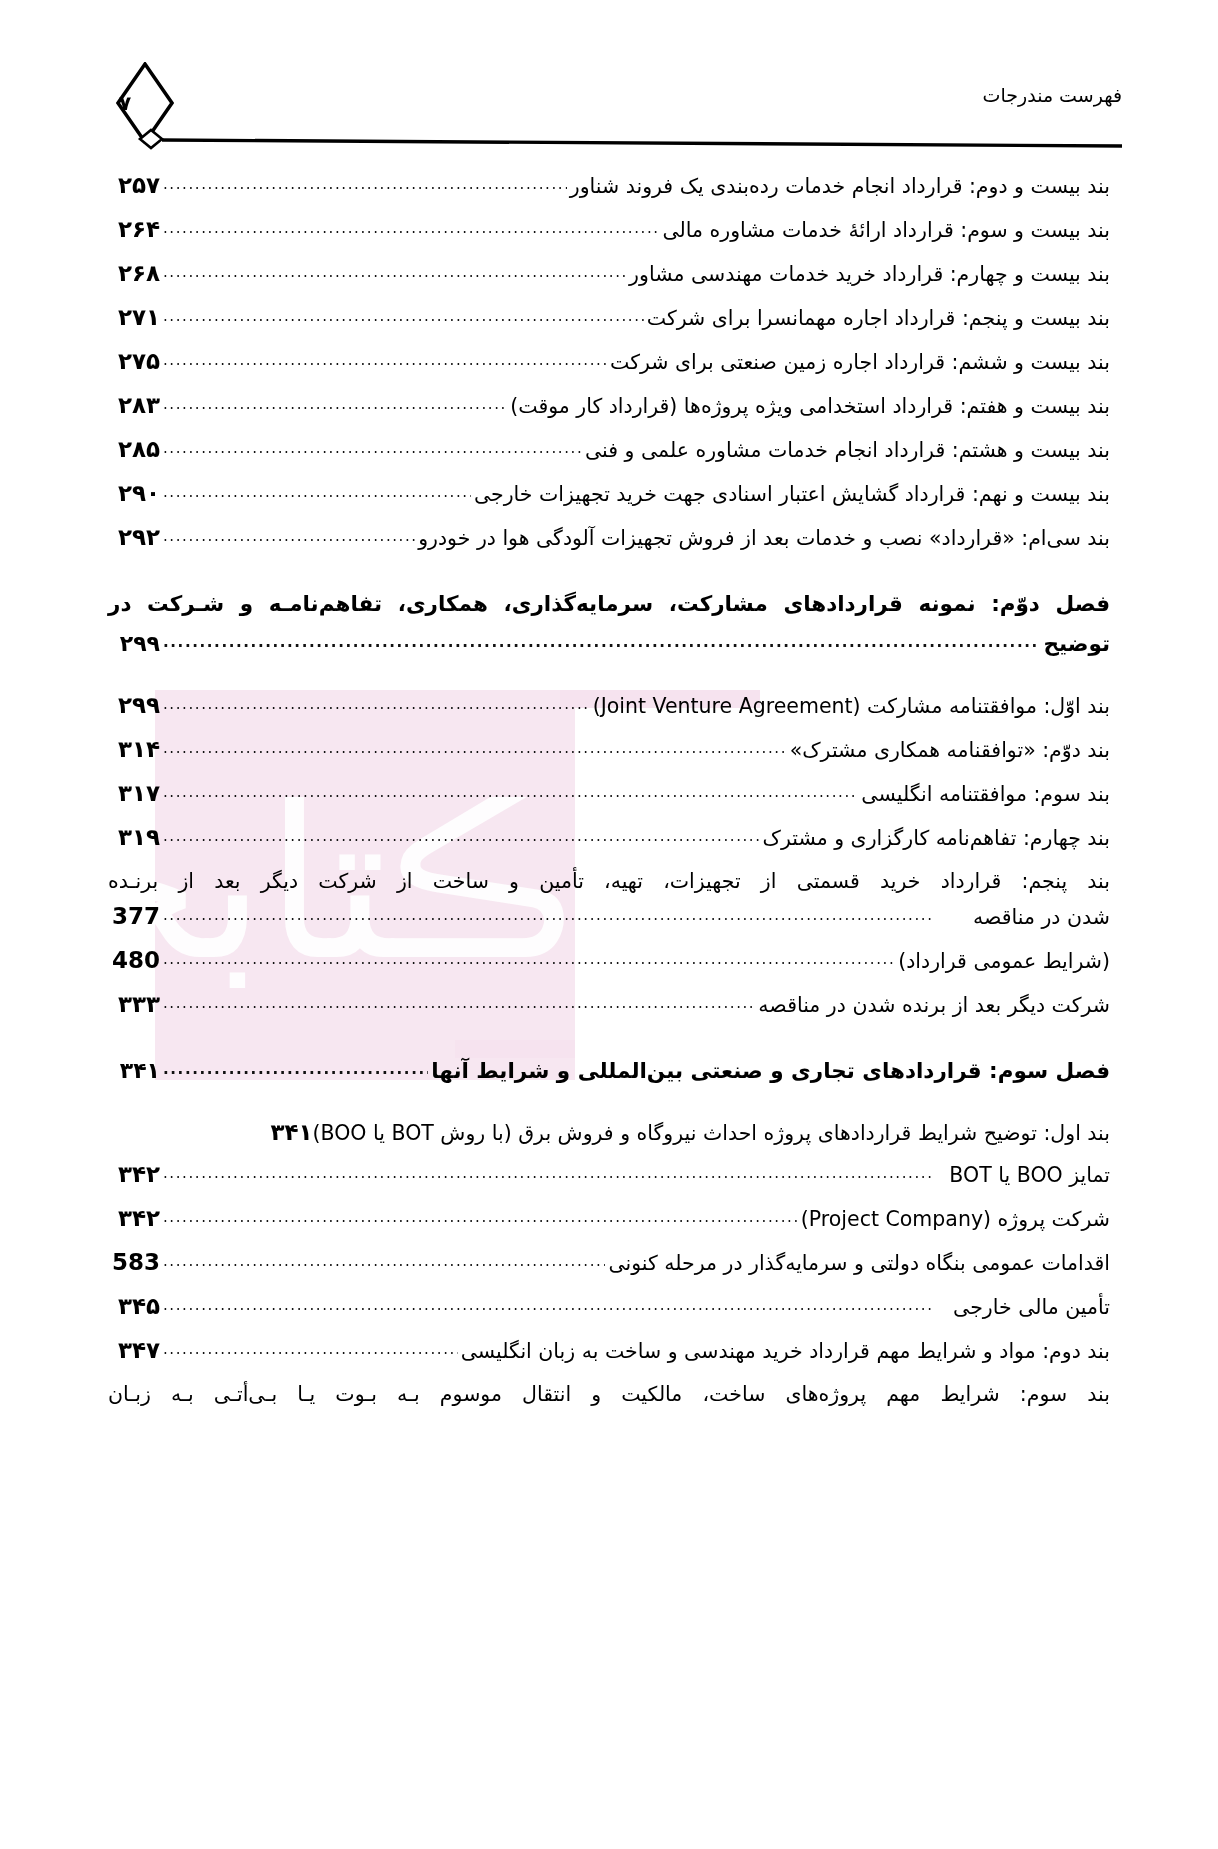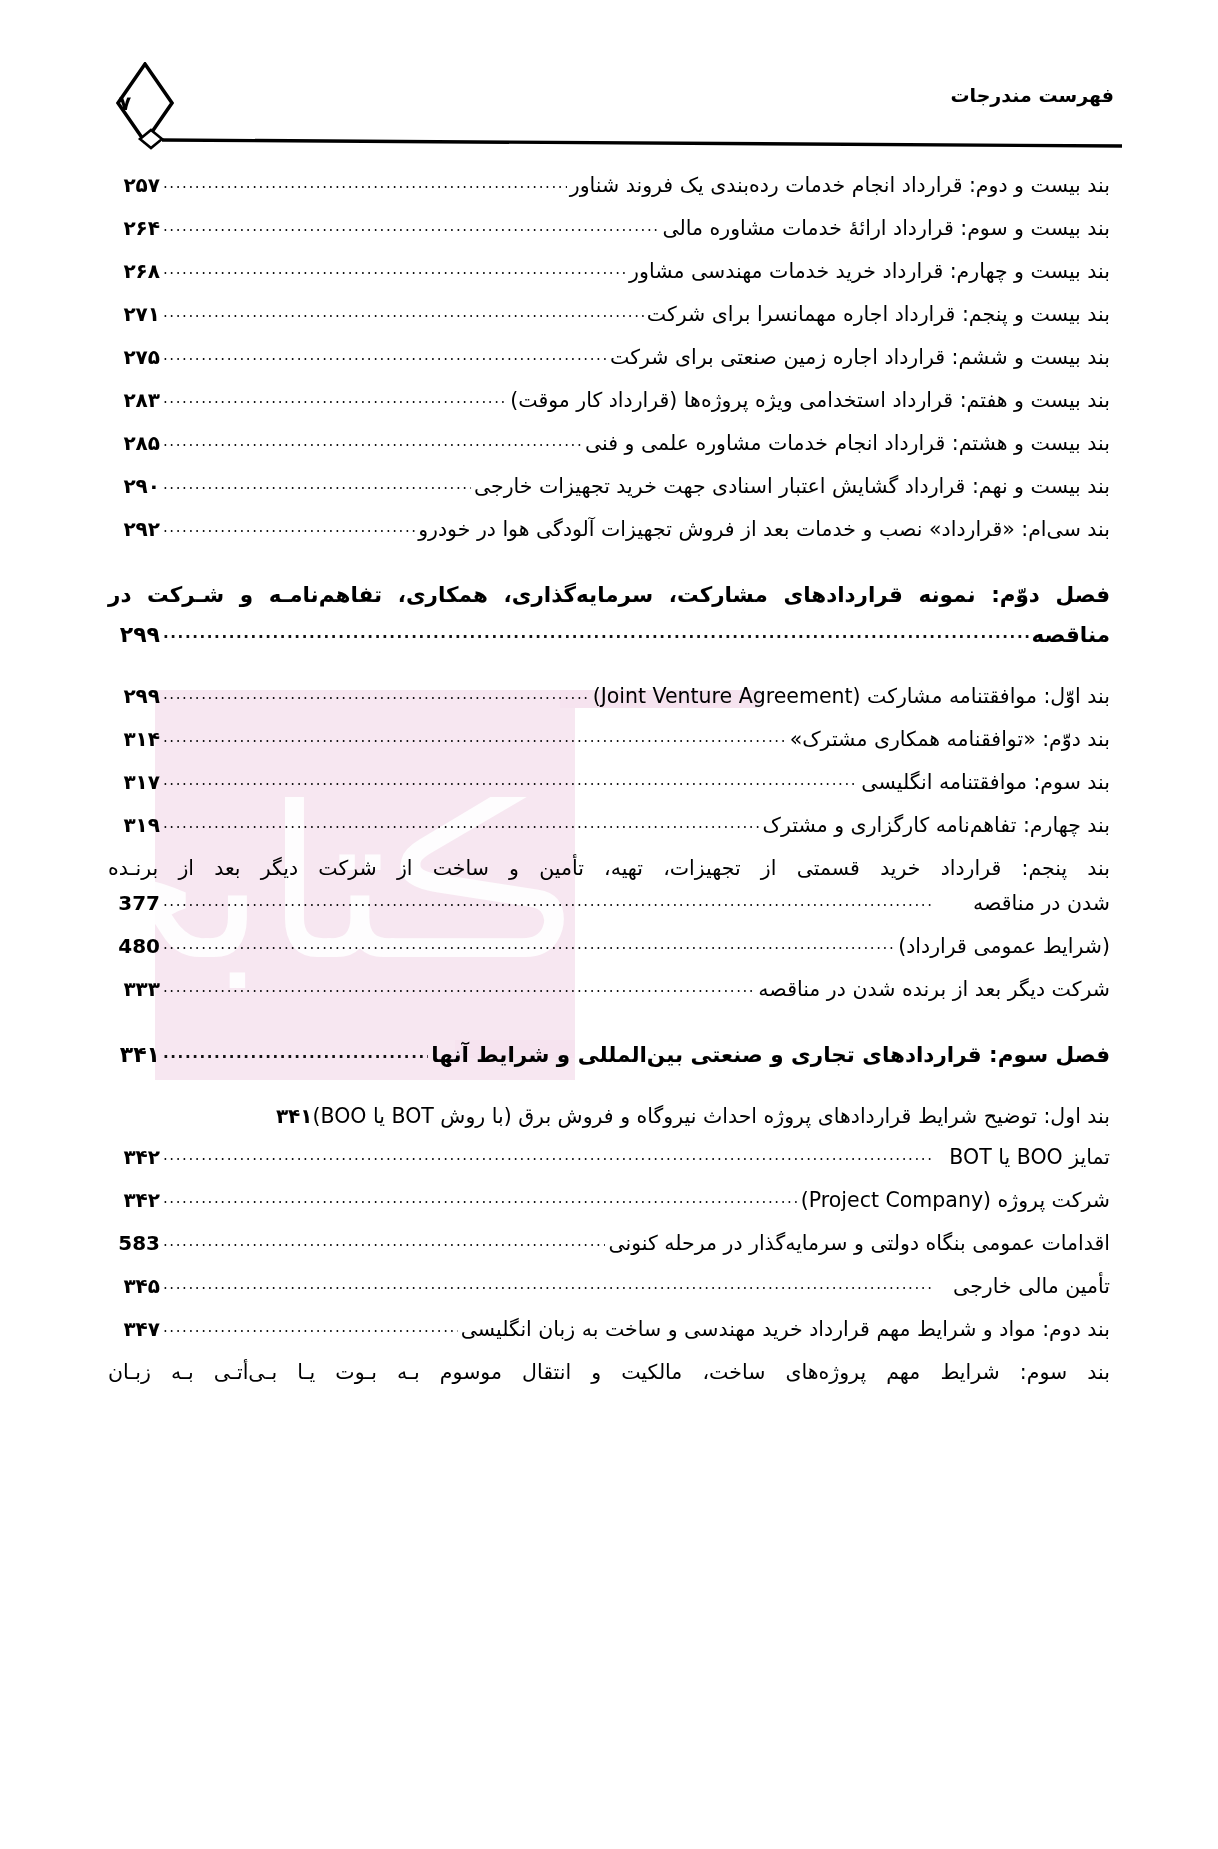--- a/index.html
+++ b/index.html
@@ -74,24 +74,24 @@
     height: 82px;
     display: flex;
     align-items: center;
     justify-content: center;
     font-size: 20px;
     font-weight: bold;
     color: #000;
   }
   .header-title {
     position: absolute;
-    right: 8px;
+    right: 0;
     top: 22px;
     font-size: 19px;
-    font-weight: bold;
+    font-weight: normal;
     color: #000;
   }
   .rule-wrap {
     position: absolute;
     left: 28px;
     right: 0px;
     top: 64px;
     height: 26px;
   }
   .rule-wrap svg { display: block; }
@@ -132,21 +132,21 @@
     top: -4px;
     font-size: 15px;
     letter-spacing: 1.6px;
     color: #111;
     white-space: nowrap;
     direction: ltr;
     text-align: left;
   }
   .entry .pg {
     flex: 0 0 auto;
-    font-size: 20px;
+    font-size: 23px;
     font-weight: bold;
     min-width: 52px;
     text-align: left;
     direction: rtl;
   }
   
   .entry .cont {
     display: block;
     width: 100%;
     white-space: normal;
@@ -263,21 +263,21 @@
       <div class="row">
         <span class="txt">بند سی‌ام: «قرارداد» نصب و خدمات بعد از فروش تجهیزات آلودگی هوا در خودرو</span>
         <span class="leader">.........................................................................................................................</span>
         <span class="pg">۲۹۲</span>
       </div>
     </div>
 
     <div class="entry chapter">
       <span class="cont">فصل دوّم: نمونه قراردادهای مشارکت، سرمایه‌گذاری، همکاری، تفاهم‌نامـه و شـرکت در</span>
       <div class="row">
-        <span class="txt">مناقصه</span>
+        <span class="txt">توضیح</span>
         <span class="leader">.........................................................................................................................</span>
         <span class="pg">۲۹۹</span>
       </div>
     </div>
 
     <div class="entry">
       <div class="row">
         <span class="txt">بند اوّل: موافقتنامه مشارکت (Joint Venture Agreement)</span>
         <span class="leader">.........................................................................................................................</span>
         <span class="pg">۲۹۹</span>

